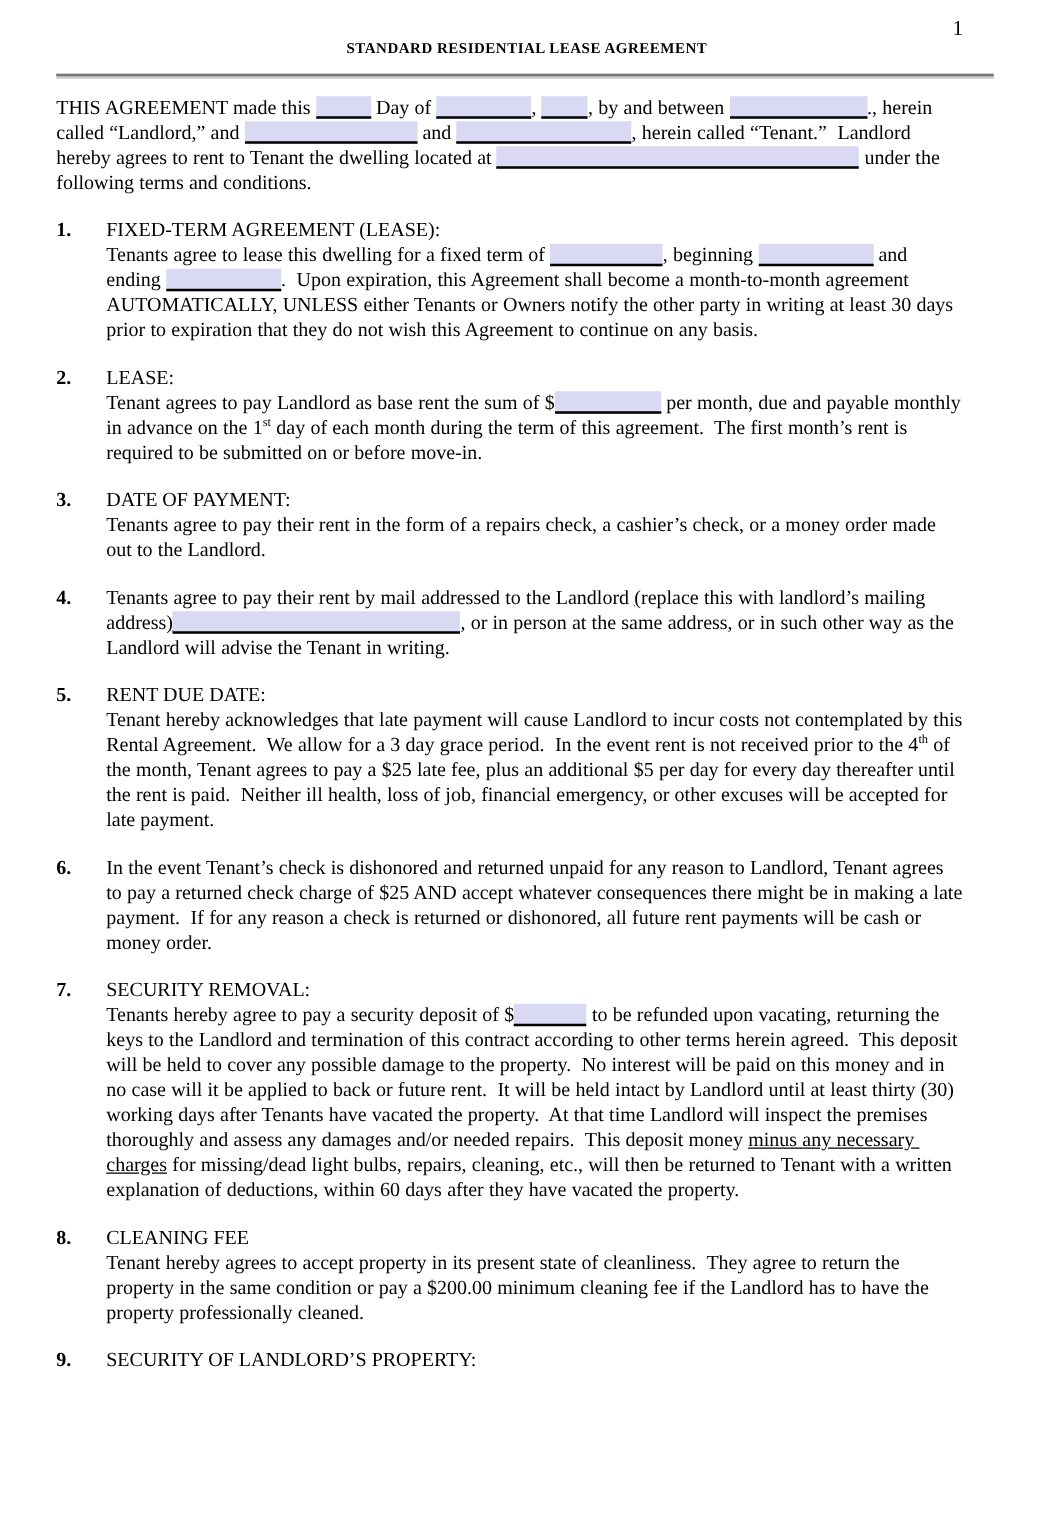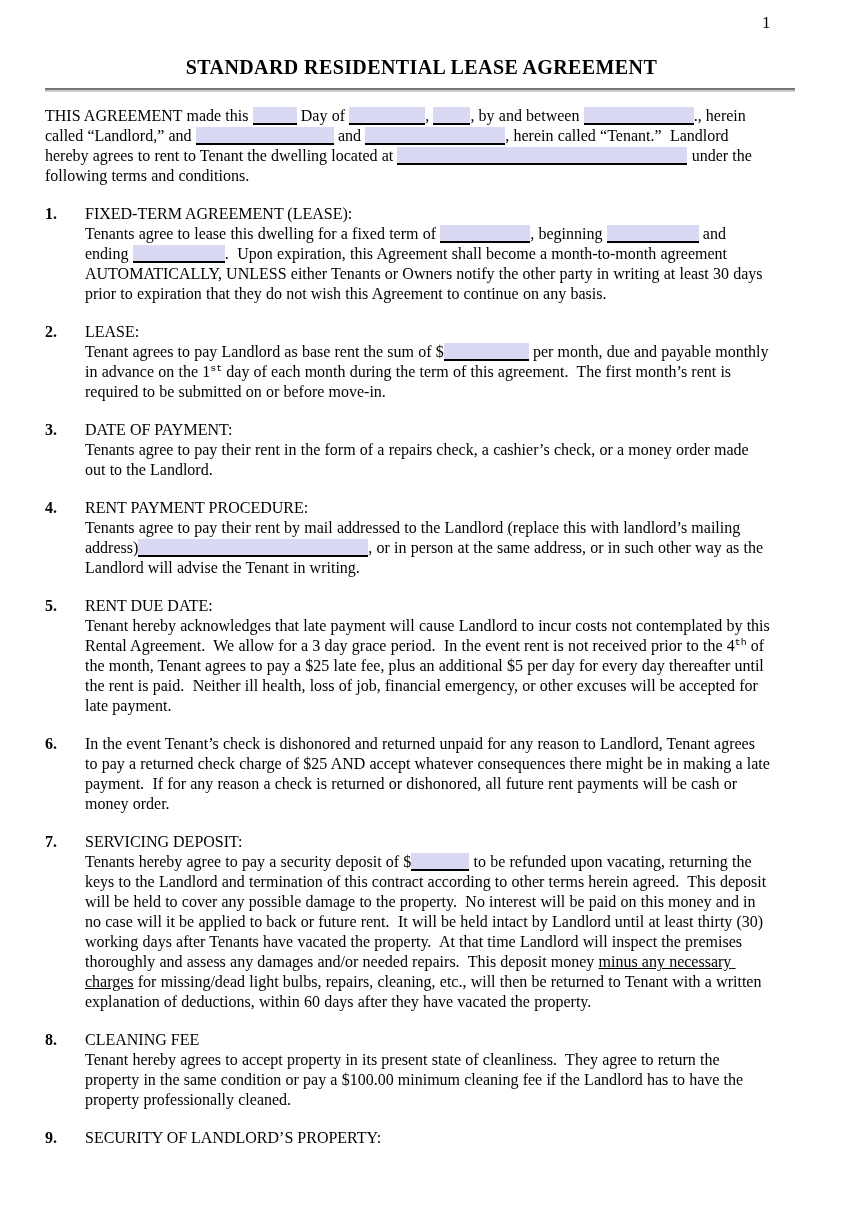--- a/index.html
+++ b/index.html
@@ -16,23 +16,23 @@
   }
   .pagenum {
     position: absolute;
     top: 13px;
     left: 762px;
     font-size: 17px;
   }
   .content { padding: 0 48px 0 45px; }
   .doc-title {
     margin: 0;
-    padding-top: 57px;
+    padding-top: 28px;
     text-align: center;
-    font-size: 20px;
+    font-size: 12px;
     font-weight: bold;
     letter-spacing: 0.4px;
   }
   .rule {
     margin-top: 11px;
     width: 750px;
     height: 2px;
     background: #cccccc;
     border-top: 2px solid #757575;
   }
@@ -61,21 +61,20 @@
     display: inline-block;
     height: 16px;
     background: var(--field-fill, #d9d9f3);
     border-bottom: 2px solid #000000;
     vertical-align: -4px;
   }
   .u { text-decoration: underline; }
   sup {
     font-size: 62%;
     line-height: 0;
-    font-family: Liberation Mono, monospace;
   }
 </style>
 </head>
 <body>
 
 <div class="page">
   <div class="pagenum">1</div>
   <div class="content">
     <h1 class="doc-title">STANDARD RESIDENTIAL LEASE AGREEMENT</h1>
     <div class="rule"></div>
@@ -94,45 +93,44 @@
   </div>
 
   <div class="section">
     <span class="num">3.</span>
     <div class="heading">DATE OF PAYMENT:</div>
     <div class="para">Tenants agree to pay their rent in the form of a repairs check, a cashier’s check, or a money order made out to the Landlord.</div>
   </div>
 
   <div class="section">
     <span class="num">4.</span>
-    <div class="heading">RENT PAYMENT PROCEDURE:</div>
     <div class="para">Tenants agree to pay their rent by mail addressed to the Landlord <span class="u">(</span>replace this with landlord’s mailing address<span class="u">)</span><span class="field" style="width: 230px;"></span>, or in person at the same address, or in such other way as the Landlord will advise the Tenant in writing.</div>
   </div>
 
   <div class="section">
     <span class="num">5.</span>
     <div class="heading">RENT DUE DATE:</div>
     <div class="para">Tenant hereby acknowledges that late payment will cause Landlord to incur costs not contemplated by this Rental Agreement.  We allow for a 3 day grace period.  In the event rent is not received prior to the 4<sup>th</sup> of the month, Tenant agrees to pay a $25 late fee, plus an additional $5 per day for every day thereafter until the rent is paid.  Neither ill health, loss of job, financial emergency, or other excuses will be accepted for late payment.</div>
   </div>
 
   <div class="section">
     <span class="num">6.</span>
     <div class="para">In the event Tenant’s check is dishonored and returned unpaid for any reason to Landlord, Tenant agrees to pay a returned check charge of $25 AND accept whatever consequences there might be in making a late payment.  If for any reason a check is returned or dishonored, all future rent payments will be cash or money order.</div>
   </div>
 
   <div class="section">
     <span class="num">7.</span>
-    <div class="heading">SERVICING DEPOSIT:</div>
+    <div class="heading">SECURITY REMOVAL:</div>
     <div class="para">Tenants hereby agree to pay a security deposit of $<span class="field" style="width: 58px;"></span> to be refunded upon vacating, returning the keys to the Landlord and termination of this contract according to other terms herein agreed.  This deposit will be held to cover any possible damage to the property.  No interest will be paid on this money and in no case will it be applied to back or future rent.  It will be held intact by Landlord until at least thirty (30) working days after Tenants have vacated the property.  At that time Landlord will inspect the premises thoroughly and assess any damages and/or needed repairs.  This deposit money <span class="u">minus any necessary charges</span> for missing/dead light bulbs, repairs, cleaning, etc., will then be returned to Tenant with a written explanation of deductions, within 60 days after they have vacated the property.</div>
   </div>
 
   <div class="section">
     <span class="num">8.</span>
     <div class="heading">CLEANING FEE</div>
-    <div class="para">Tenant hereby agrees to accept property in its present state of cleanliness.  They agree to return the property in the same condition or pay a $100.00 minimum cleaning fee if the Landlord has to have the property professionally cleaned.</div>
+    <div class="para">Tenant hereby agrees to accept property in its present state of cleanliness.  They agree to return the property in the same condition or pay a $200.00 minimum cleaning fee if the Landlord has to have the property professionally cleaned.</div>
   </div>
 
   <div class="section">
     <span class="num">9.</span>
     <div class="heading">SECURITY OF LANDLORD’S PROPERTY:</div>
     <div class="para"></div>
   </div>
 </div>
   </div>
 </div>

